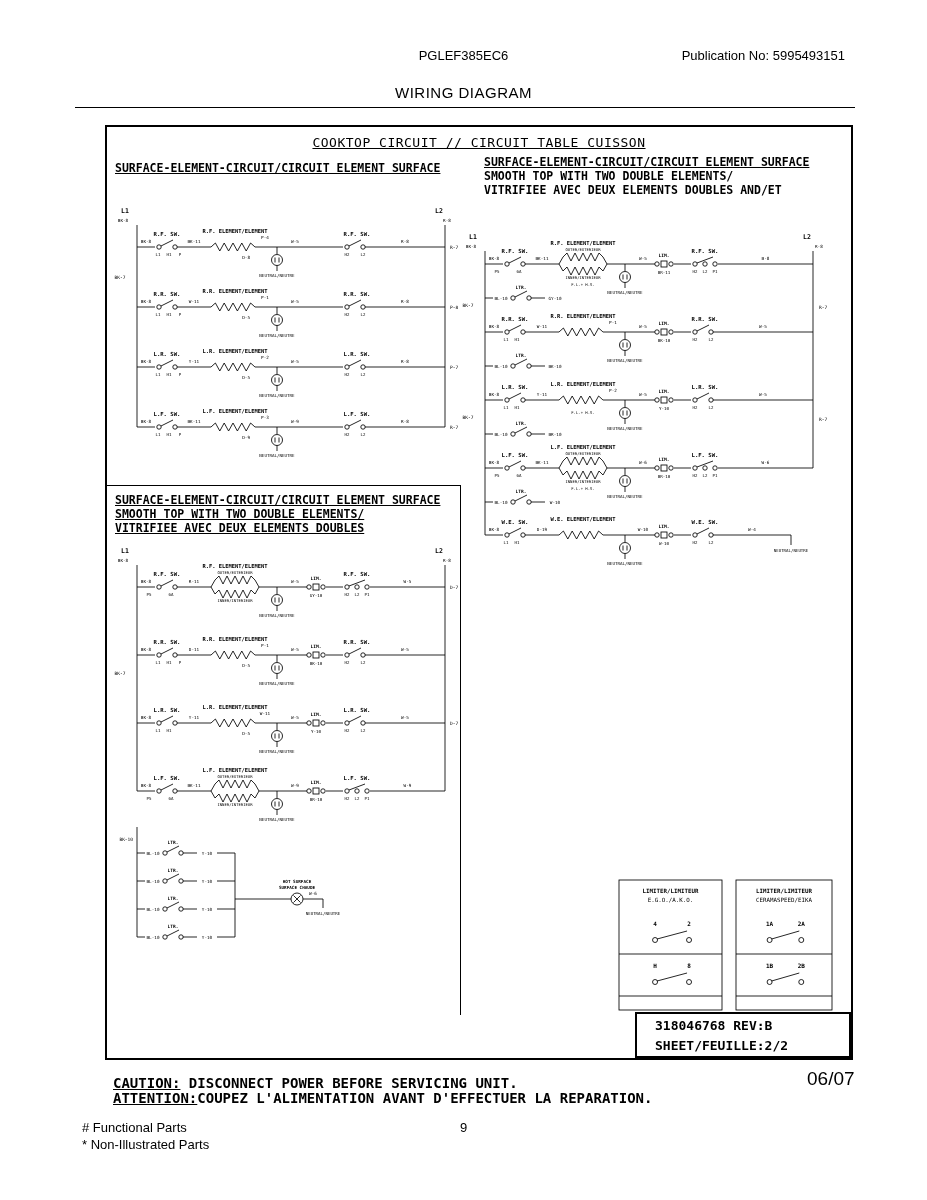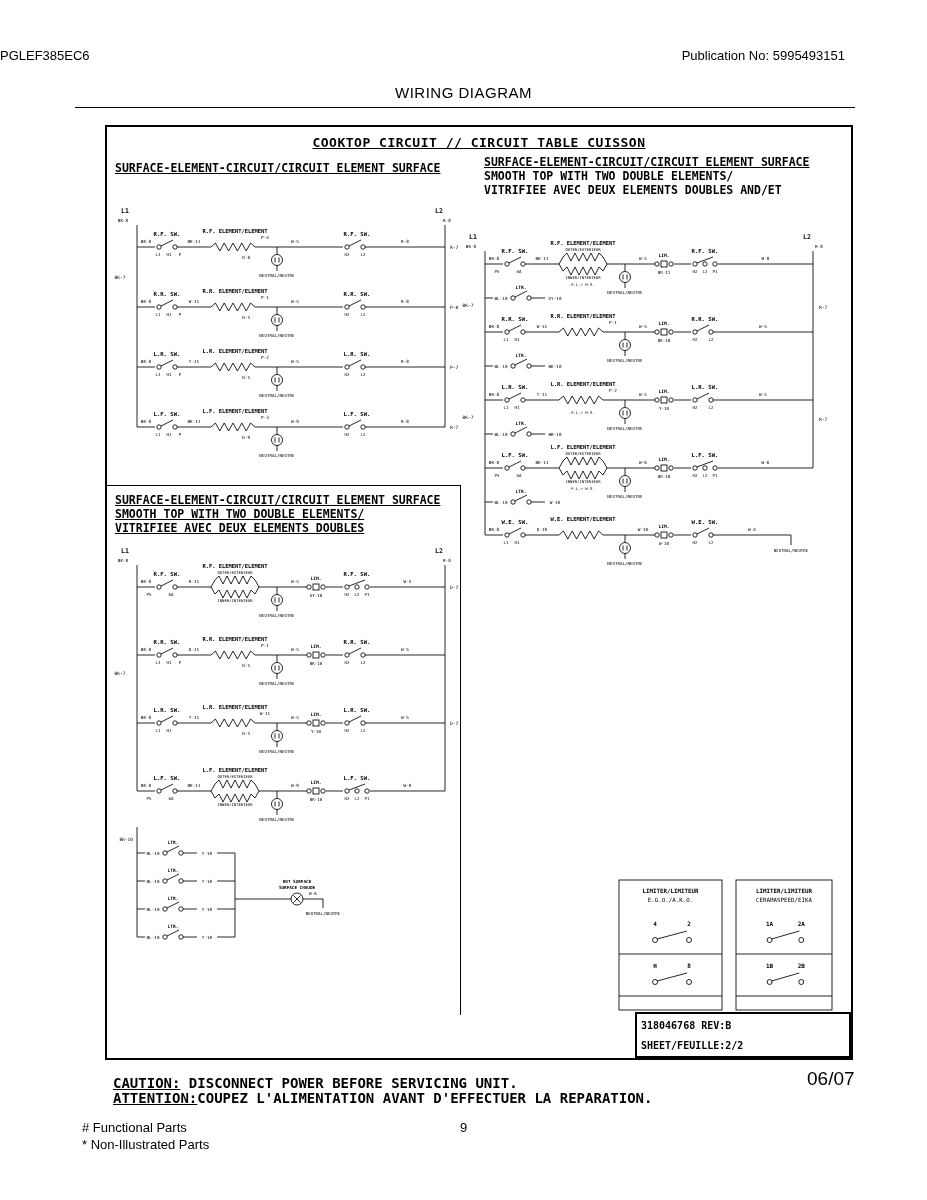--- a/index.html
+++ b/index.html
@@ -1,36 +1,36 @@
 <!DOCTYPE html>
 <html><head>
 <meta charset="utf-8">
 <style>
   *{box-sizing:border-box}
   html,body{margin:0;padding:0;background:#fff}
   .page{position:relative;width:927px;height:1200px;background:#fff;color:#000;
         font-family:"DejaVu Sans Mono",monospace;overflow:hidden}
   .sans{font-family:"Liberation Sans",sans-serif}
-  .hdr-model{position:absolute;top:48px;left:0;width:100%;font-size:13px}
+  .hdr-model{position:absolute;top:48px;left:0;width:100%;text-align:center;font-size:13px}
   .hdr-pub{position:absolute;top:48px;right:82px;font-size:13px}
   .hdr-title{position:absolute;top:84px;left:0;width:100%;text-align:center;font-size:15px;letter-spacing:.5px}
   .hdr-rule{position:absolute;top:107px;left:75px;width:780px;border-top:1.5px solid #000}
   .mainbox{position:absolute;left:105px;top:125px;width:748px;height:935px;border:2px solid #000}
   .dg-title{position:absolute;top:8px;left:0;width:100%;text-align:center;font-size:13px;
-            font-weight:bold;text-decoration:underline;letter-spacing:.5px}
+            font-weight:normal;text-decoration:underline;letter-spacing:.5px}
   .heading{position:absolute;font-size:11.5px;font-weight:bold;line-height:14px;white-space:nowrap}
   .heading .u{text-decoration:underline}
   .h-coil{left:8px;top:34px}
   .h-right{left:377px;top:28px}
   .h-left2{left:8px;top:366px}
   .div-h{position:absolute;left:0;top:358px;width:353px;border-top:1.5px solid #000}
   .div-v{position:absolute;left:353px;top:358px;height:530px;border-left:1.5px solid #000}
   #circuit-svg{position:absolute;left:0;top:0}
   .partbox{position:absolute;right:0;bottom:0;width:216px;height:46px;border:2px solid #000;
-           font-size:10px;font-weight:bold;line-height:20px;padding:2px 4px;white-space:nowrap;background:#fff}
+           font-size:13px;font-weight:bold;line-height:20px;padding:2px 18px;white-space:nowrap;background:#fff}
   .caution{position:absolute;left:6px;top:949px;font-size:14px;font-weight:bold;line-height:15px;white-space:nowrap}
   .caution .u{text-decoration:underline}
   .ftr-func{position:absolute;left:82px;top:1120px;font-size:13px}
   .ftr-non{position:absolute;left:82px;top:1137px;font-size:13px}
   .ftr-page{position:absolute;left:0;top:1120px;width:100%;text-align:center;font-size:13px}
   .ftr-date{position:absolute;left:807px;top:1068px;font-size:19px}
   svg .w{stroke:#000;stroke-width:.85;fill:none}
   svg circle{stroke:#000;stroke-width:.85;fill:#fff}
   svg text{font-family:"DejaVu Sans Mono",monospace;fill:#000}
 </style>

